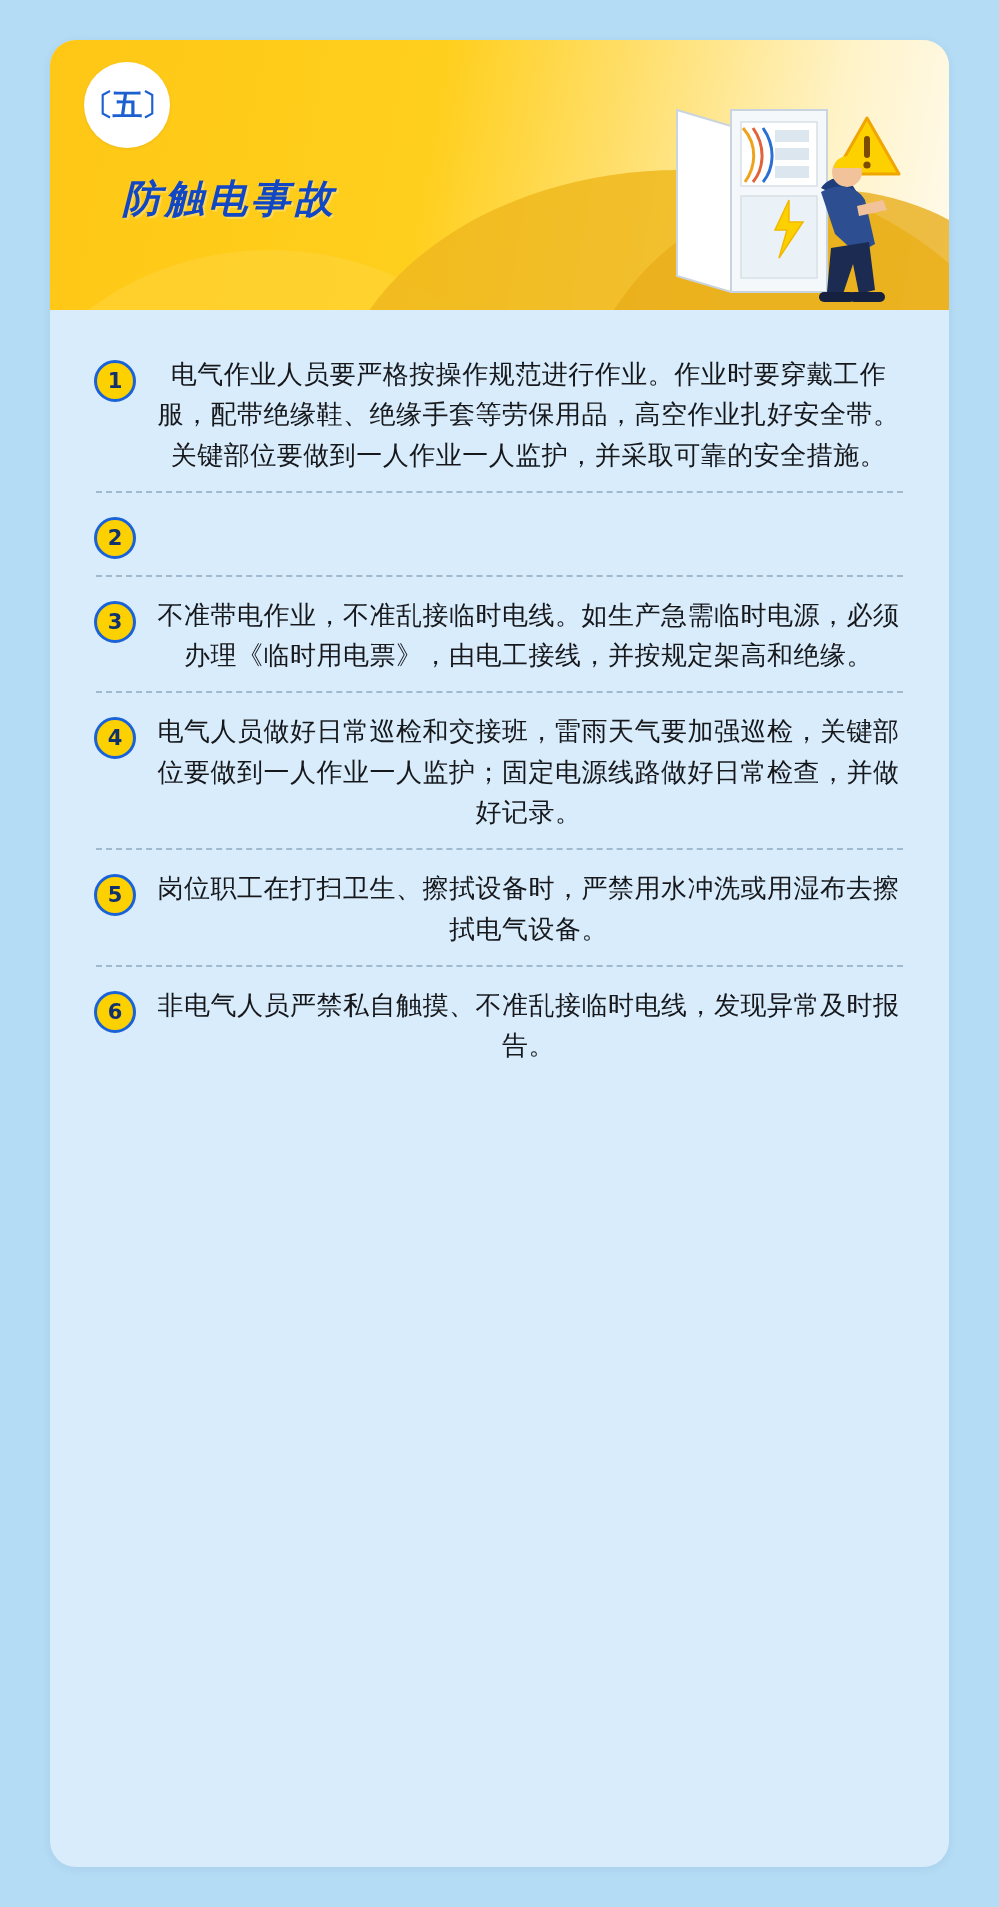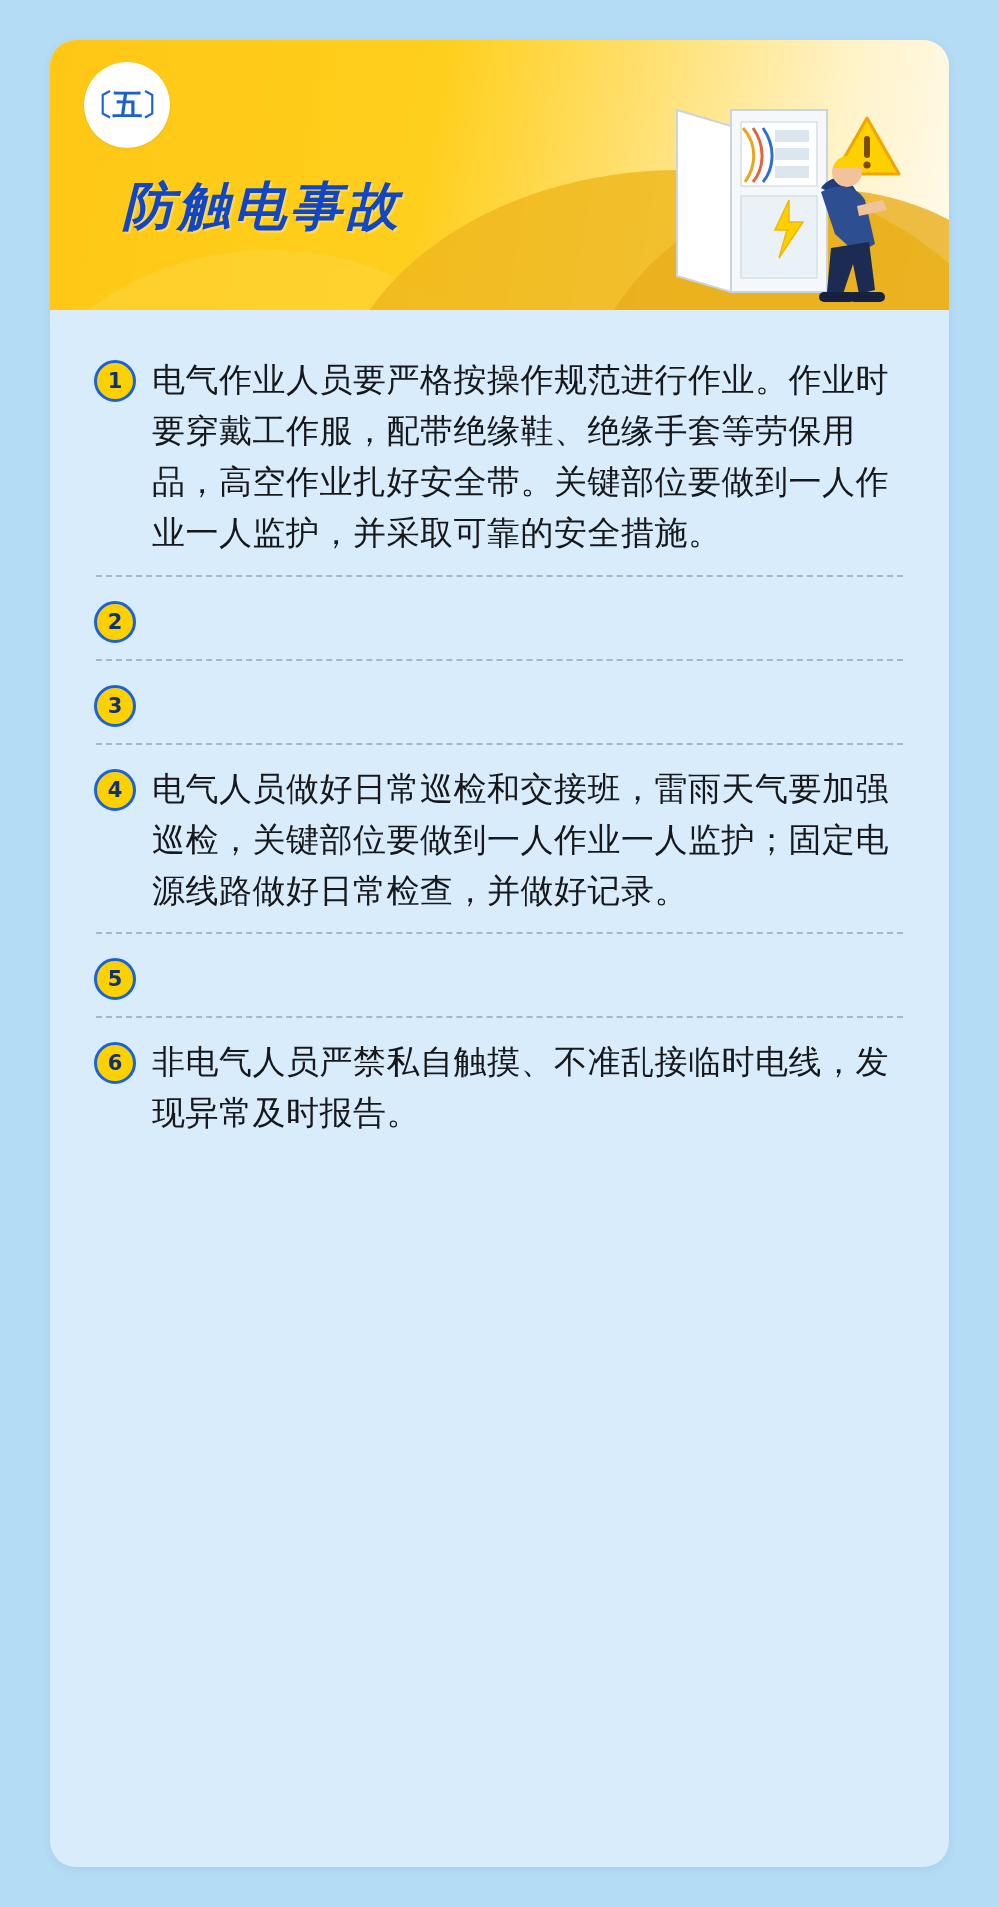--- a/index.html
+++ b/index.html
@@ -78,21 +78,21 @@
     color: #1b5fd0;
     font-size: 30px;
     font-weight: bold;
     letter-spacing: -1px;
     box-shadow: 0 1px 3px rgba(120,90,0,0.12);
   }
   .title {
     position: absolute;
     left: 72px;
     top: 132px;
-    font-size: 52px;
+    font-size: 39px;
     font-weight: bold;
     color: #1147c4;
     letter-spacing: 4px;
     font-style: italic;
     text-shadow: 2px 2px 0 rgba(255,255,255,0.25);
   }
 
   
   .illus {
     position: absolute;
@@ -122,26 +122,27 @@
     border: 3px solid #1a62d8;
     color: #12326e;
     font-size: 21px;
     font-weight: bold;
     display: flex;
     align-items: center;
     justify-content: center;
     font-family: "DejaVu Sans", sans-serif;
   }
   .txt {
-    font-size: 33px;
+    font-size: 26px;
     line-height: 1.55;
     color: #16181c;
     font-weight: 500;
     letter-spacing: 0.5px;
     flex: 1 1 auto;
+    text-align: center;
   }
   .divider {
     height: 0;
     border-top: 2px dashed #9fb9cf;
     margin: 6px 2px 4px 2px;
   }
 </style>
 </head>
 <body>
 
@@ -198,31 +199,33 @@
     </div>
     <div class="divider"></div>
 
     <div class="item">
       <div class="num">2</div>
     </div>
     <div class="divider"></div>
 
     <div class="item">
       <div class="num">3</div>
+      <div class="txt">不准带电作业，不准乱接临时电线。如生产急需临时电源，必须办理《临时用电票》，由电工接线，并按规定架高和绝缘。</div>
     </div>
     <div class="divider"></div>
 
     <div class="item">
       <div class="num">4</div>
       <div class="txt">电气人员做好日常巡检和交接班，雷雨天气要加强巡检，关键部位要做到一人作业一人监护；固定电源线路做好日常检查，并做好记录。</div>
     </div>
     <div class="divider"></div>
 
     <div class="item">
       <div class="num">5</div>
+      <div class="txt">岗位职工在打扫卫生、擦拭设备时，严禁用水冲洗或用湿布去擦拭电气设备。</div>
     </div>
     <div class="divider"></div>
 
     <div class="item">
       <div class="num">6</div>
       <div class="txt">非电气人员严禁私自触摸、不准乱接临时电线，发现异常及时报告。</div>
     </div>
 
   </div>
 </div>

